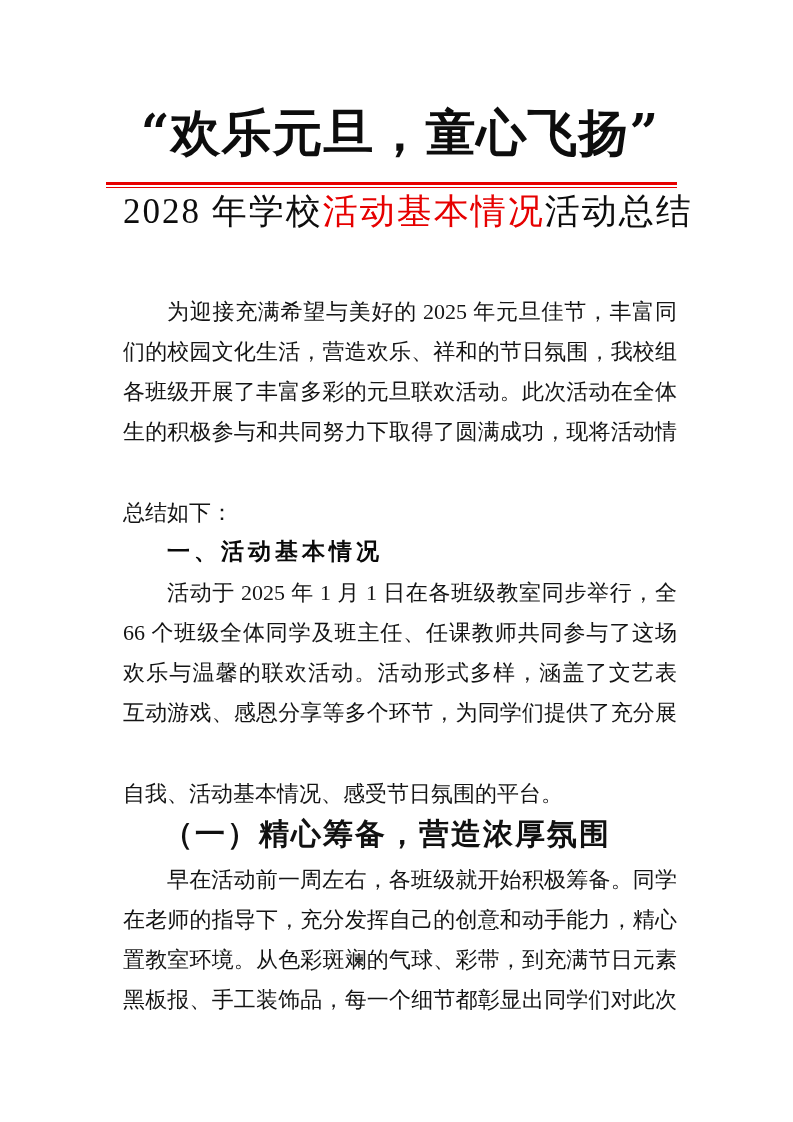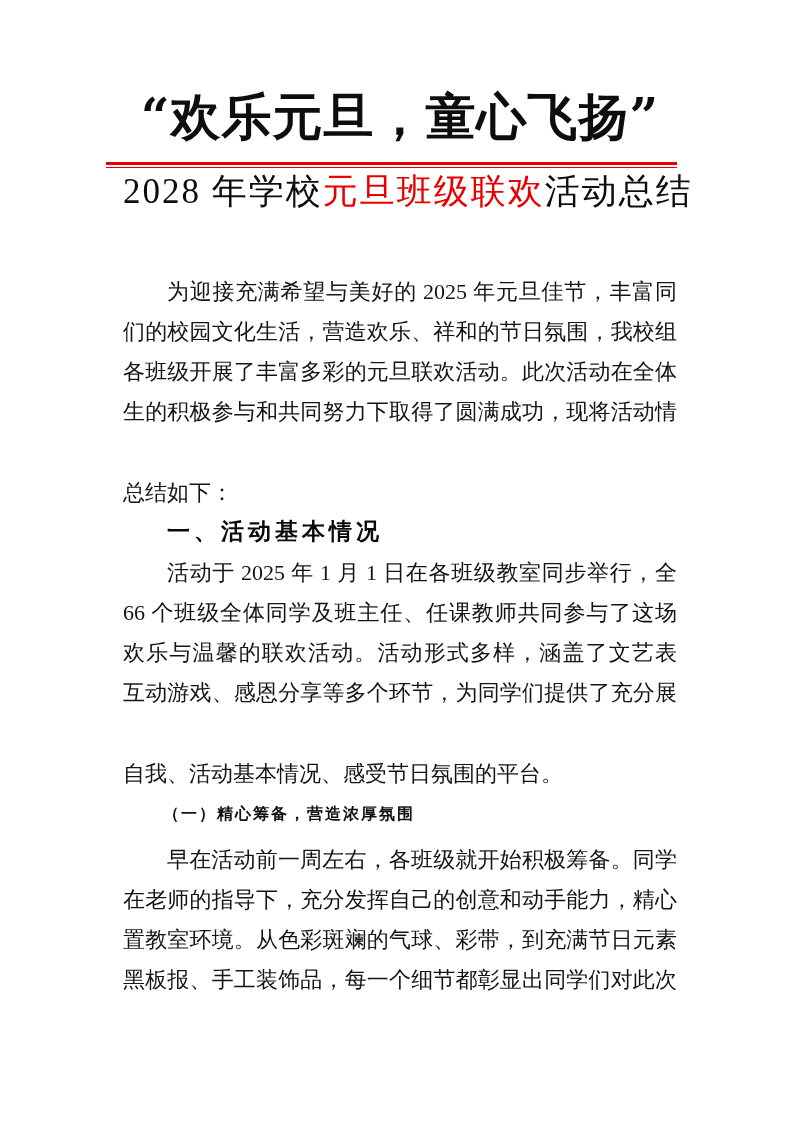--- a/index.html
+++ b/index.html
@@ -10,21 +10,21 @@
     box-sizing: border-box;
     padding: 84px 116px 0 123px;
     background: #ffffff;
     color: var(--ink);
     font-family: "Liberation Serif", serif;
     overflow: hidden;
     position: relative;
   }
 
   .title-main {
-    margin: 0;
+    margin: 16px;
     font-family: "DejaVu Serif", serif;
     font-weight: 700;
     font-size: 50px;
     line-height: 66px;
     text-align: center;
     letter-spacing: 1px;
     white-space: nowrap;
     color: #0d0d0d;
   }
 
@@ -72,36 +72,36 @@
     font-size: 23px;
     letter-spacing: 4px;
     text-indent: 44px;
     color: #0a0a0a;
   }
 
   .h2-line {
     height: 40px;
     line-height: 40px;
     font-weight: 700;
-    font-size: 16px;
+    font-size: 30px;
     letter-spacing: 2px;
     text-indent: 40px;
     margin-bottom: 6px;
     color: #111111;
   }
 </style>
 </head>
 <body>
 
 <div class="page">
   <h1 class="title-main">“欢乐元旦，童心飞扬”</h1>
 
   <div class="red-divider"></div>
 
-  <h2 class="title-sub"><span>2028 年学校</span><span class="hl">元旦班级联欢</span><span>活动总结</span></h2>
+  <h2 class="title-sub"><span>2028 年学校</span><span class="hl">活动基本情况</span><span>活动总结</span></h2>
 
   <div class="doc-body" id="doc-body">
       <div class="line indent">为迎接充满希望与美好的 2025 年元旦佳节，丰富同学</div>
       <div class="line">们的校园文化生活，营造欢乐、祥和的节日氛围，我校组织</div>
       <div class="line">各班级开展了丰富多彩的元旦联欢活动。此次活动在全体师</div>
       <div class="line">生的积极参与和共同努力下取得了圆满成功，现将活动情况</div>
       <div class="line flush">总结如下：</div>
       <div class="h1-line">一、活动基本情况</div>
       <div class="line indent">活动于 2025 年 1 月 1 日在各班级教室同步举行，全校</div>
       <div class="line">66 个班级全体同学及班主任、任课教师共同参与了这场充满</div>

